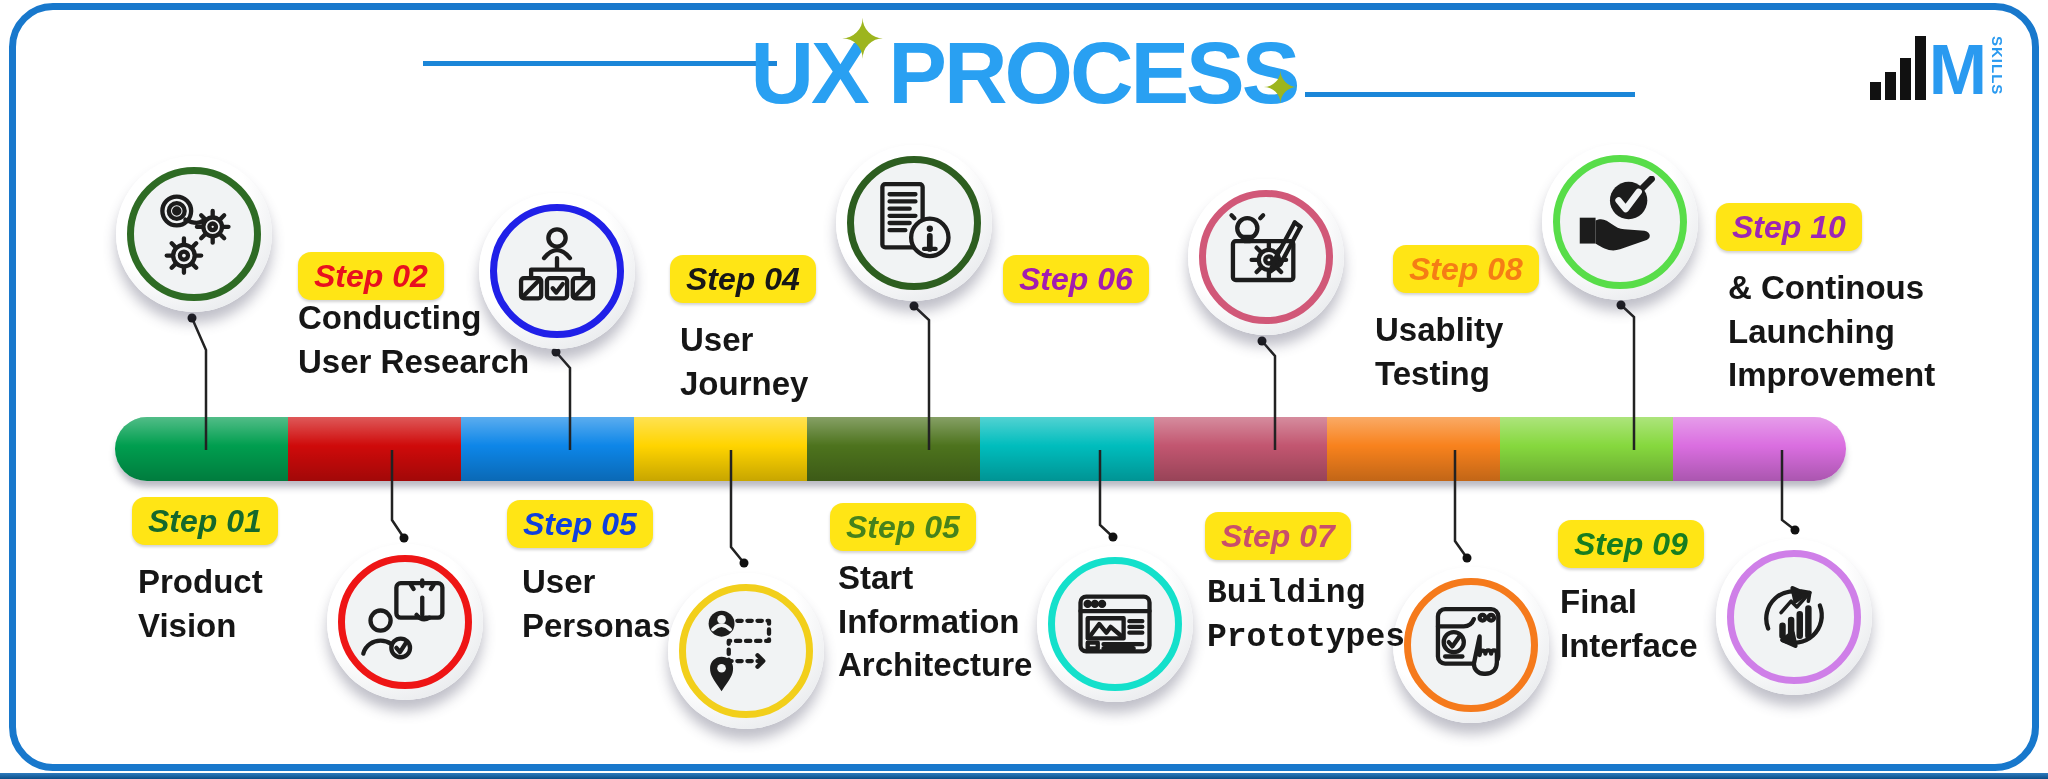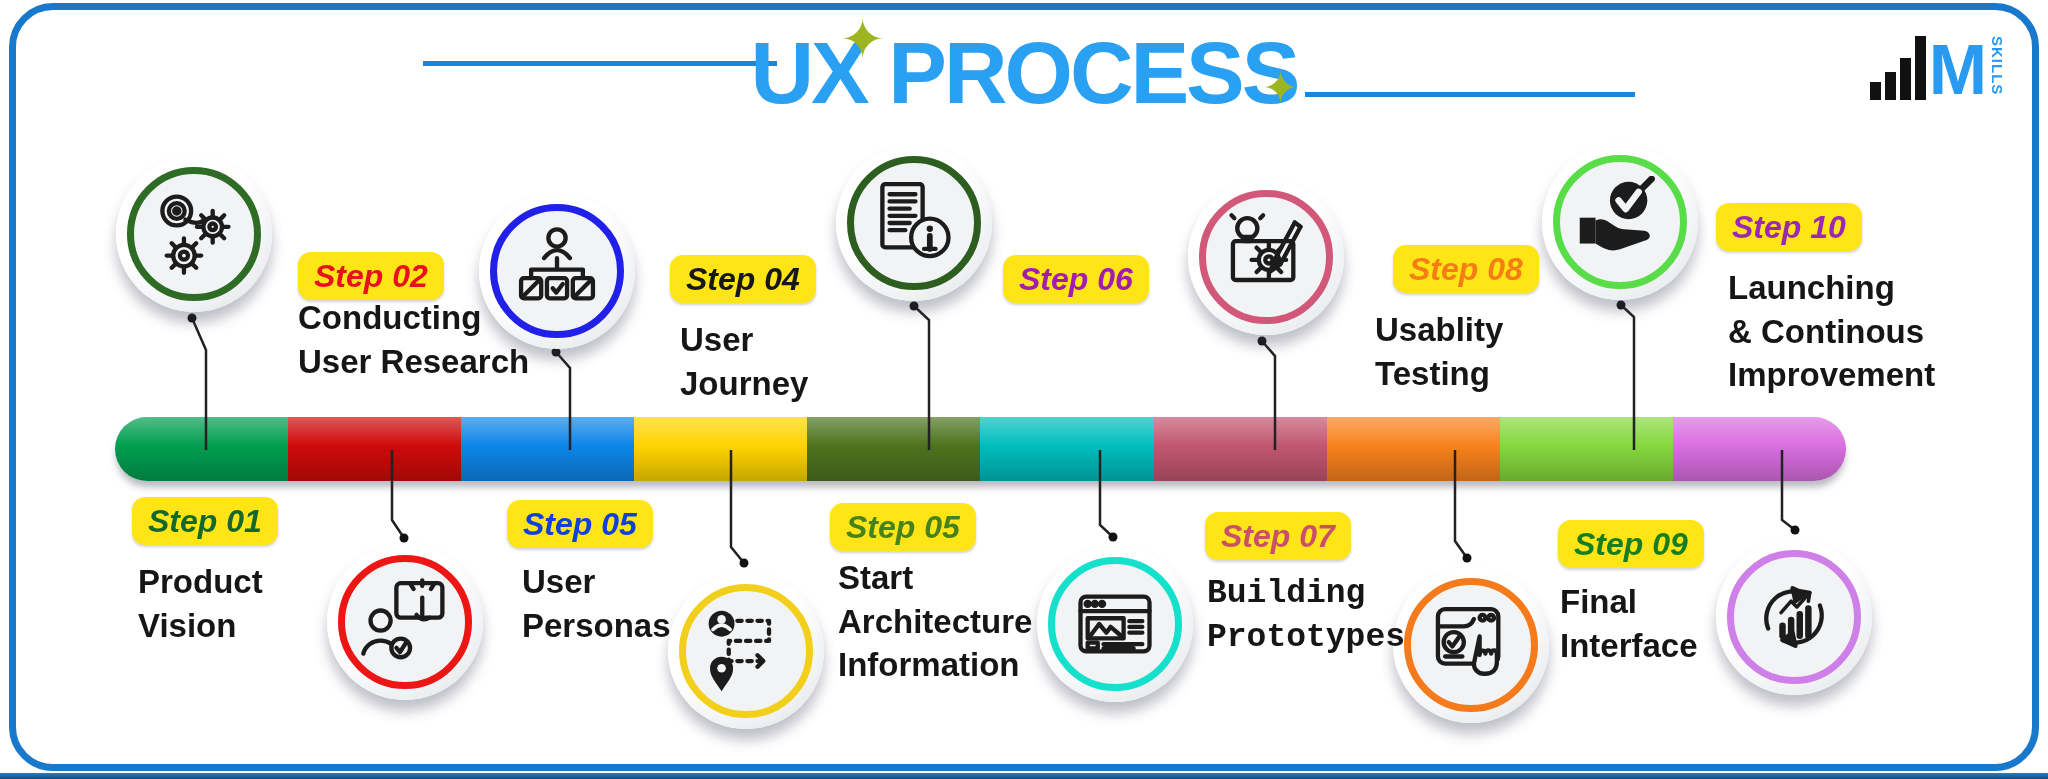--- a/index.html
+++ b/index.html
@@ -298,22 +298,22 @@
   <div class="badge" style="left: 670px; top: 255px; color: rgb(23, 23, 23);">Step 04</div>
   <div class="desc" style="left:680px; top:318px;">
     <span>User</span>
       <span>Journey</span>
       <span></span>
   </div>
 
   <div class="badge" style="left: 830px; top: 503px; color: rgb(70, 130, 28); text-align: center;">Step 05</div>
   <div class="desc" style="left:838px; top:556px;">
     <span>Start</span>
+      <span>Information</span>
       <span>Architecture</span>
-      <span>Information</span>
   </div>
 
   <div class="badge" style="left: 1003px; top: 255px; color: #a21caf;">Step 06</div>
 
   <div class="badge" style="left: 1205px; top: 512px; color: rgb(201, 79, 107);">Step 07</div>
   <div class="desc" style="left:1207px; top:572px;font-family:Liberation Mono, monospace;">
     <span>Building</span>
       <span>Prototypes</span>
       <span></span>
   </div>
@@ -327,18 +327,18 @@
 
   <div class="badge" style="left: 1558px; top: 520px; color: rgb(23, 125, 32); text-align: right;">Step 09</div>
   <div class="desc" style="left:1560px; top:580px;">
     <span>Final</span>
       <span>Interface</span>
       <span></span>
   </div>
 
   <div class="badge" style="left: 1716px; top: 203px; color: rgb(155, 39, 181);">Step 10</div>
   <div class="desc" style="left:1728px; top:266px;">
-    <span>Launching</span>
-      <span>&amp; Continous</span>
+    <span>&amp; Continous</span>
+      <span>Launching</span>
       <span>Improvement</span>
   </div>
 
 </div>
 
 </body></html>

